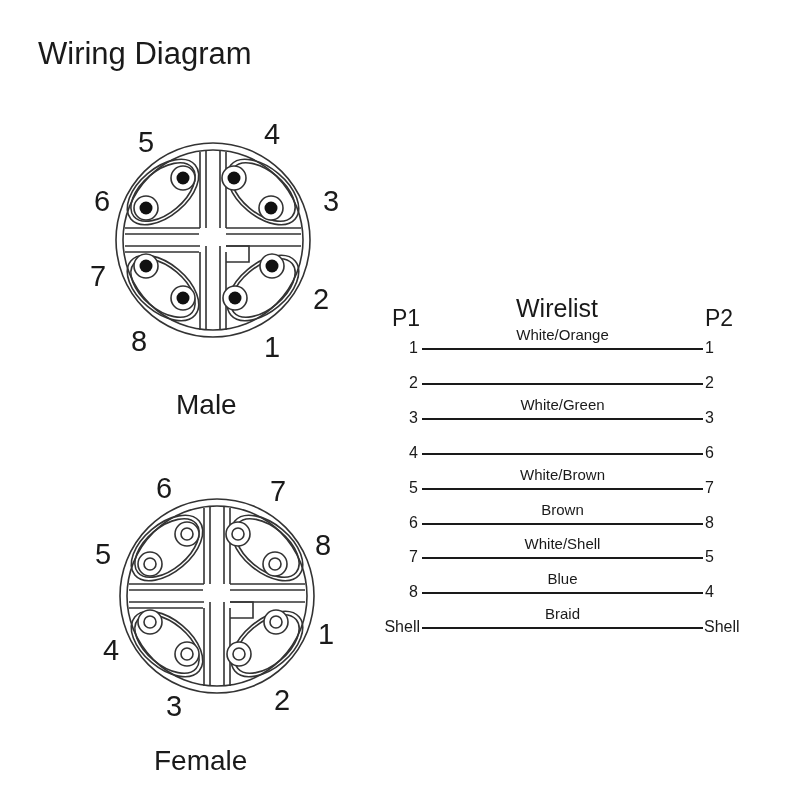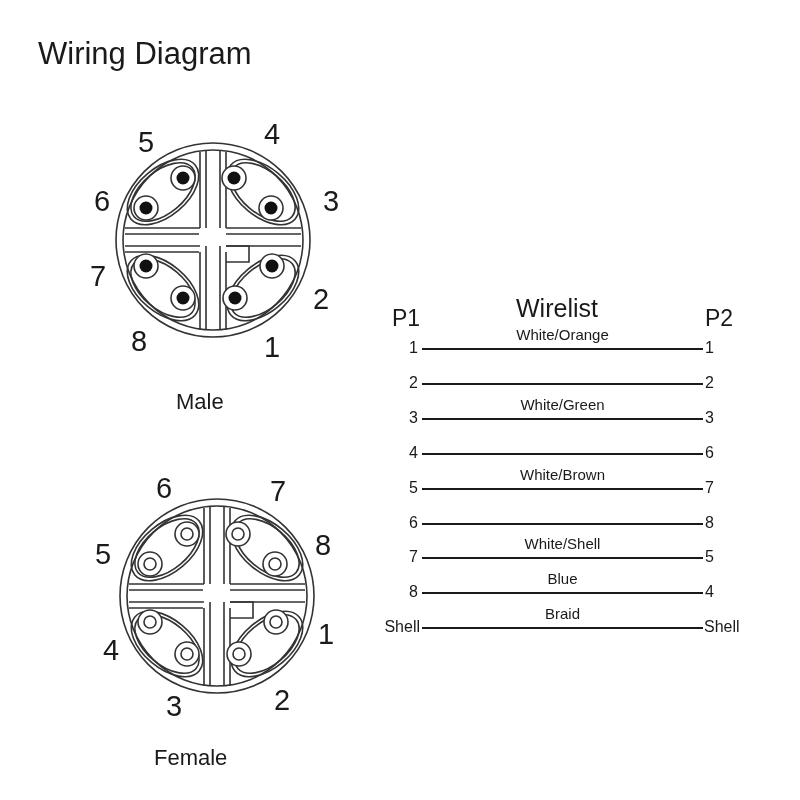--- a/index.html
+++ b/index.html
@@ -1,19 +1,19 @@
 <!DOCTYPE html>
 <html><head>
 <meta charset="utf-8">
 <style>
   html, body { margin:0; padding:0; background:#ffffff; }
   body { width:800px; height:800px; position:relative; overflow:hidden;
          font-family:"Liberation Sans", sans-serif; color:#1a1a1a; }
   .title { position:absolute; left:38px; top:36px; font-size:31px; }
-  .conn-label { position:absolute; font-size:22px; }
+  .conn-label { position:absolute; font-size:28px; }
   .pin-num { position:absolute; font-size:29px; line-height:1; }
   svg.conn { position:absolute; }
   .wl-title { position:absolute; left:516px; top:280px; font-size:25px;margin-top:14px; }
   .wl-head { position:absolute; top:305px; font-size:23px; }
   .wl-row { position:absolute; left:0; width:800px; height:35px; }
   .wl-p1 { position:absolute; left:380px; width:38px; text-align:right; font-size:16px; top:8px; }
   .wl-p2 { position:absolute; left:705px; font-size:16px; top:8px; }
   .wl-line { position:absolute; left:422px; width:281px; height:2px; background:#1a1a1a; top:17px; }
   .wl-color { position:absolute; left:422px; width:281px; text-align:center; font-size:15px; top:-5px; }
 </style>
@@ -146,20 +146,21 @@
       <span class="wl-p2">6</span>
     </div>
     <div class="wl-row" style="top: 470.6px;">
       <span class="wl-p1">5</span>
       <span class="wl-color">White/Brown</span>
       <span class="wl-line"></span>
       <span class="wl-p2">7</span>
     </div>
     <div class="wl-row" style="top: 505.5px;">
       <span class="wl-p1">6</span>
+      <span class="wl-color">Brown</span>
       <span class="wl-line"></span>
       <span class="wl-p2">8</span>
     </div>
     <div class="wl-row" style="top: 540.4px;">
       <span class="wl-p1">7</span>
       <span class="wl-color">White/Shell</span>
       <span class="wl-line"></span>
       <span class="wl-p2">5</span>
     </div>
     <div class="wl-row" style="top: 575.3px;">

